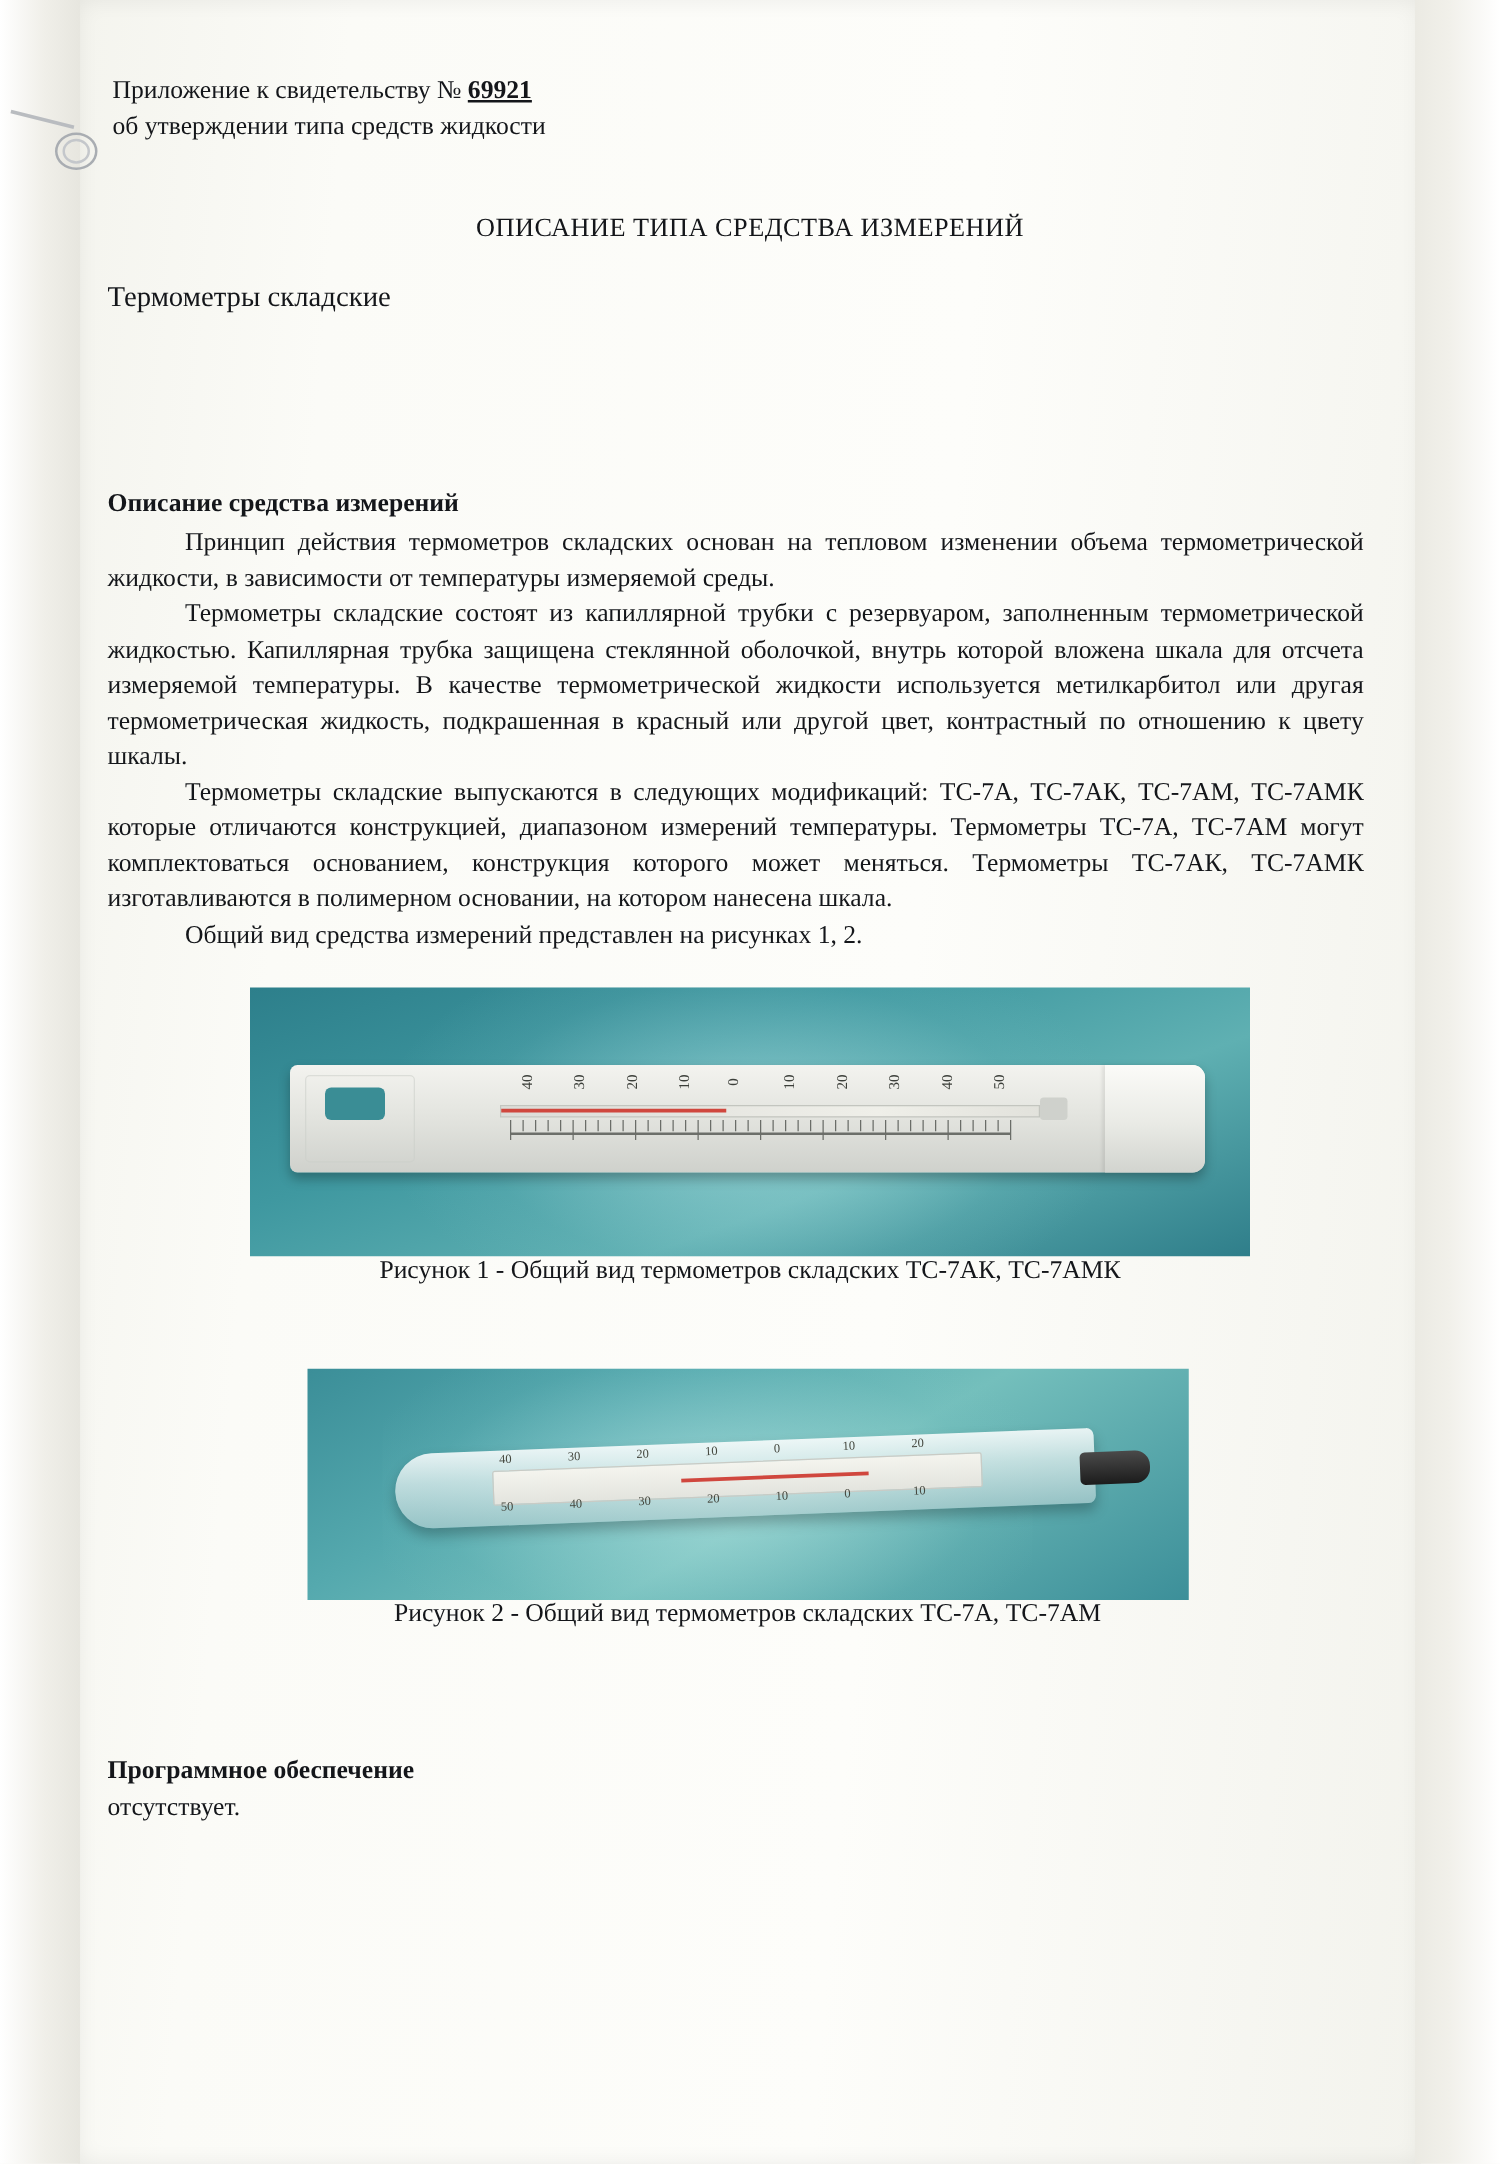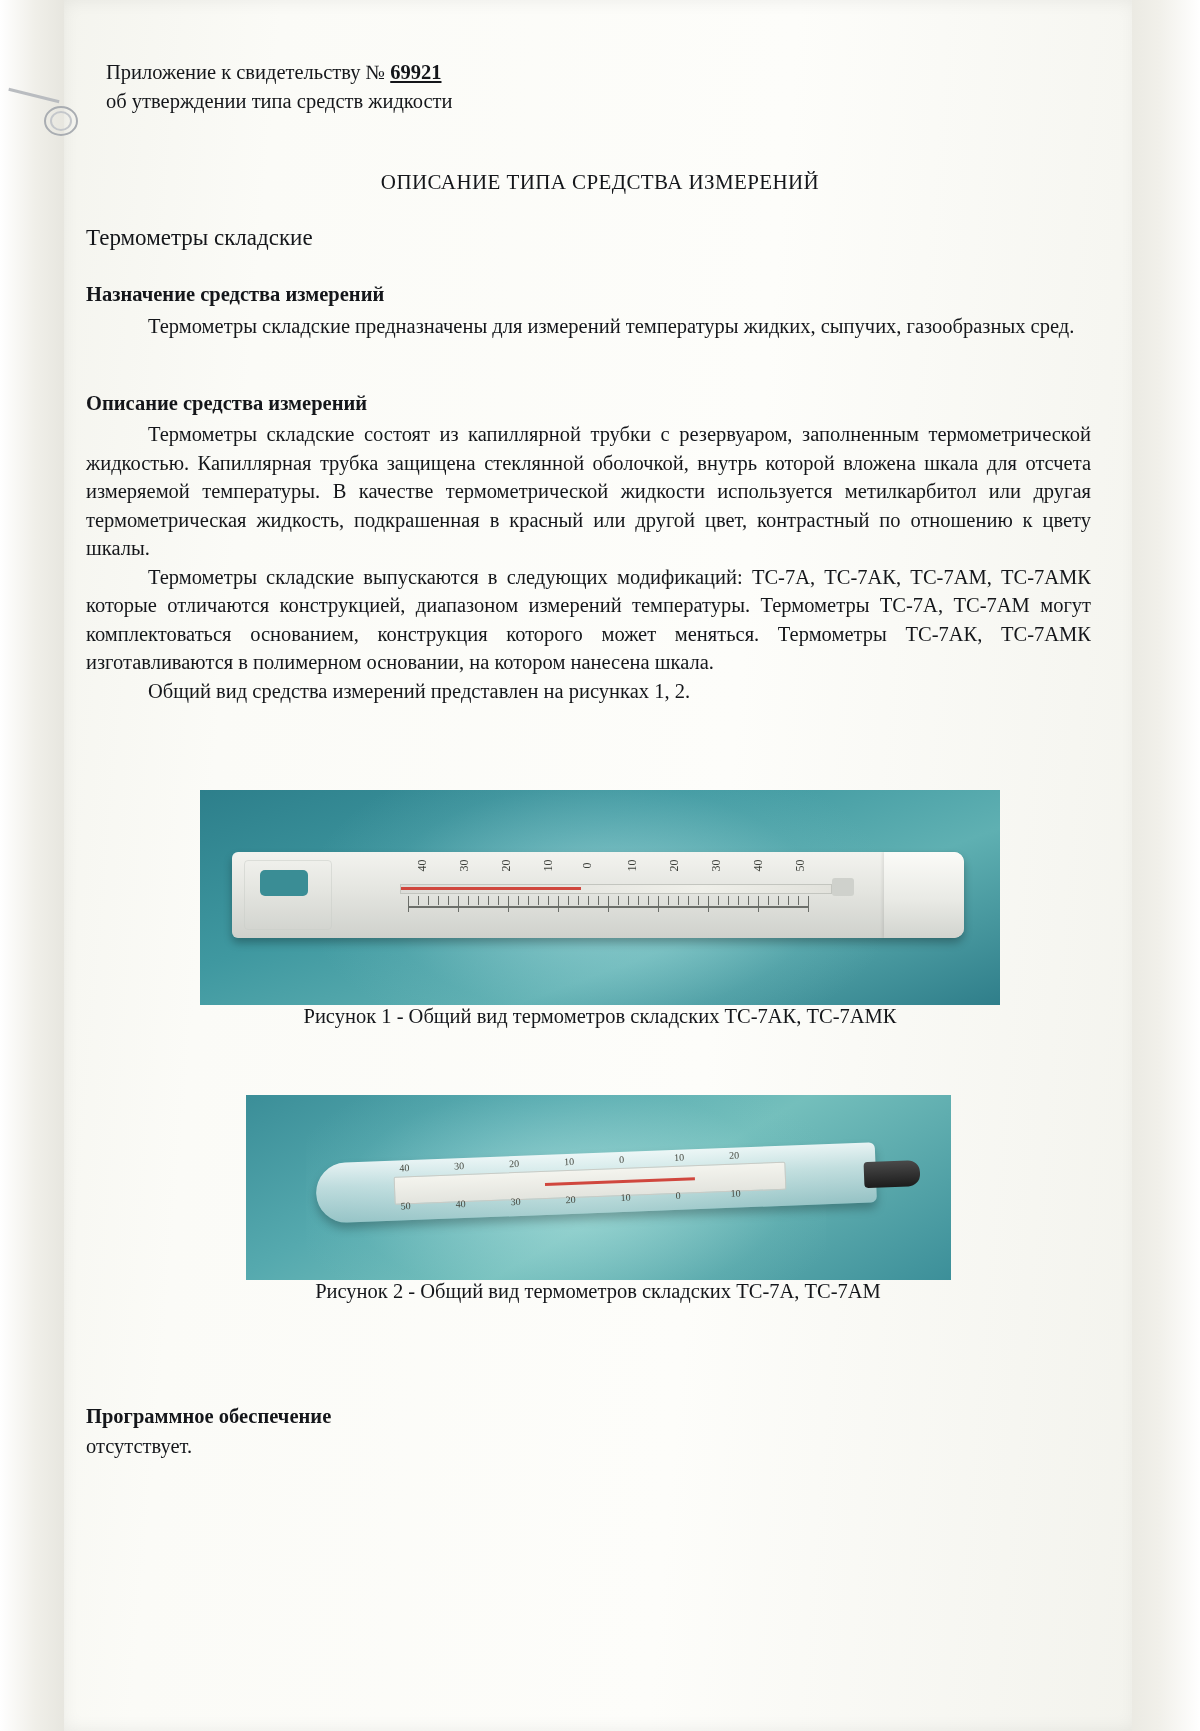--- a/index.html
+++ b/index.html
@@ -79,21 +79,21 @@
   .header {
     position: absolute;
     left: 90px;
     top: 58px;
     width: 1000px;
     display: flex;
     justify-content: space-between;
     font-size: 20.5px;
     line-height: 29px;
   }
-  .header .left { width: 640px; margin-left: 16px; }
+  .header .left { width: 640px; }
   .header .right { text-align: right; width: 240px; }
   .cert-no {
     font-weight: bold;
     text-decoration: underline;
   }
 
   
   .doc-title {
     position: absolute;
     top: 170px;
@@ -358,27 +358,24 @@
         <span>Приложение к свидетельству №</span>
         <span class="cert-no">69921</span>
       </div>
       <div>об утверждении типа средств жидкости</div>
     </div>
   </div>
 
   <div class="doc-title">ОПИСАНИЕ ТИПА СРЕДСТВА ИЗМЕРЕНИЙ</div>
   <div class="subject">Термометры складские</div>
 
-  <div id="block-purpose">
-    <p class="section-head">Назначение средства измерений</p>
-    <p class="para">Термометры складские предназначены для измерений температуры жидких, сыпучих, газообразных сред.</p>
-  </div>
 
   <div id="block-description">
     <p class="section-head">Описание средства измерений</p>
+    <p class="para">Принцип действия термометров складских основан на тепловом изменении объема термометрической жидкости, в зависимости от температуры измеряемой среды.</p>
     <p class="para">Термометры складские состоят из капиллярной трубки с резервуаром, заполненным термометрической жидкостью. Капиллярная трубка защищена стеклянной оболочкой, внутрь которой вложена шкала для отсчета измеряемой температуры. В качестве термометрической жидкости используется метилкарбитол или другая термометрическая жидкость, подкрашенная в красный или другой цвет, контрастный по отношению к цвету шкалы.</p>
     <p class="para">Термометры складские выпускаются в следующих модификаций: ТС-7А, ТС-7АК, ТС-7АМ, ТС-7АМК которые отличаются  конструкцией, диапазоном измерений температуры. Термометры ТС-7А, ТС-7АМ могут комплектоваться основанием, конструкция которого может меняться. Термометры ТС-7АК, ТС-7АМК изготавливаются в полимерном основании, на котором нанесена шкала.</p>
     <p class="para">Общий вид средства измерений представлен на рисунках 1, 2.</p>
   </div>
 
   <div class="figure1-wrap">
     <div class="photo1">
       <div class="glow"></div>
       <div class="tbody">
         <div class="notch"></div>

